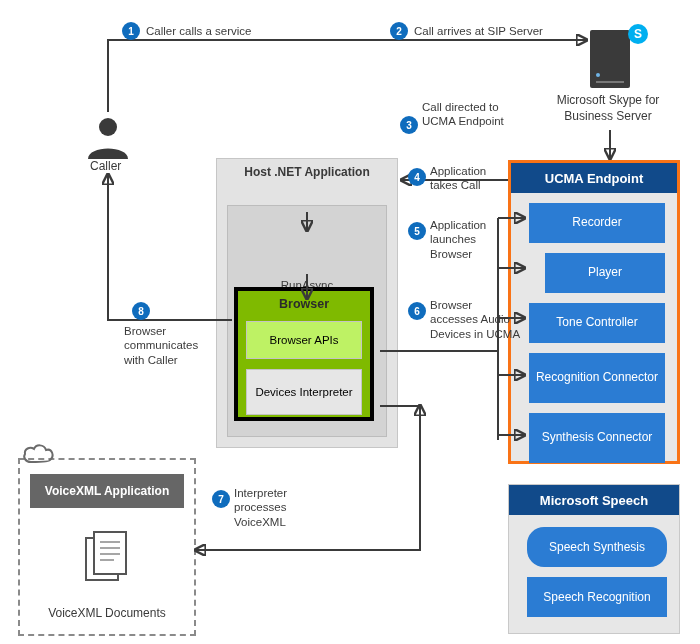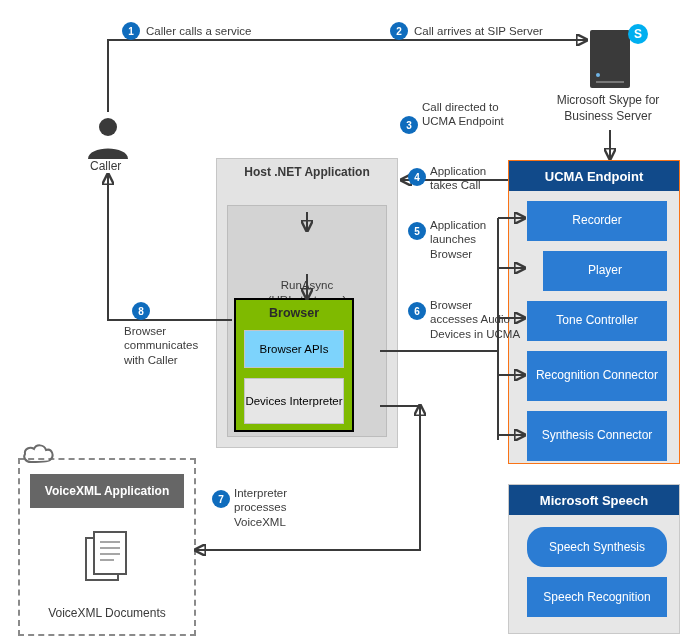--- a/index.html
+++ b/index.html
@@ -21,27 +21,27 @@
   .skype-badge { position: absolute; left: 628px; top: 24px; width:20px; height:20px; border-radius:50%; background:#00aff0; color:#fff; font-size:12px; font-weight:700; display:flex; align-items:center; justify-content:center; }
   .server-label { position: absolute; left: 543px; top: 93px; width:130px; text-align:center; font-size:12px; color:#3a3a3a; line-height:1.3; }
 
   
   .host-box { position: absolute; left: 216px; top: 158px; width: 182px; height: 290px; background:#e3e3e3; border:1px solid #c6c6c6; }
   .host-title { position:absolute; top:6px; left:0; right:0; text-align:center; font-size:12px; font-weight:600; color:#3a3a3a; line-height:1.3; }
   .host-inner { position:absolute; left:10px; right:10px; top:46px; bottom:10px; background:#d3d3d3; border:1px solid #bcbcbc; }
   .run-label { position:absolute; top:72px; left:0; right:0; text-align:center; font-size:11.5px; color:#3a3a3a; line-height:1.3; }
 
   
-  .browser-box { position: absolute; left: 234px; top: 298px; width: 120px; height: 134px; background:#7fba00; border:2px solid #000000; }
+  .browser-box { position: absolute; left: 234px; top: 287px; width: 140px; height: 134px; background:#7fba00; border:4px solid #000000; }
   .browser-title { position:absolute; top:6px; left:0; right:0; text-align:center; font-weight:700; font-size:12.5px; color:#2b2b2b; }
-  .browser-apis { position:absolute; top:30px; left:8px; right:8px; height:38px; background:#7dd3fc; border:1px solid #c4c4c4; display:flex; align-items:center; justify-content:center; font-size:11.5px; }
+  .browser-apis { position:absolute; top:30px; left:8px; right:8px; height:38px; background:#bef264; border:1px solid #c4c4c4; display:flex; align-items:center; justify-content:center; font-size:11.5px; }
   .vxml-interp { position:absolute; top:78px; left:8px; right:8px; height:46px; background:#e6e6e6; border:1px solid #c4c4c4; display:flex; align-items:center; justify-content:center; font-size:11.5px; text-align:center; line-height:1.3; }
 
   
-  .ucma { position:absolute; left:508px; top:160px; width:172px; height:304px; background:#e7e7e7; border:1px solid #f97316; }
+  .ucma { position:absolute; left:508px; top:160px; width:172px; height:304px; background:#e7e7e7; border:3px solid #f97316; }
   .ucma-header { position:absolute; top:0; left:0; right:0; height:30px; background:#114a8a; color:#fff; font-weight:600; font-size:13px; display:flex; align-items:center; justify-content:center; }
   .ucma-item { position:absolute; left:18px; right:12px; height:40px; background:#2b7cd3; color:#fff; font-size:12px; display:flex; align-items:center; justify-content:center; text-align:center; line-height:1.3; }
   .ucma-item.h50 { height:50px; }
 
   
   .mspeech { position:absolute; left:508px; top:484px; width:172px; height:150px; background:#e7e7e7; border:1px solid #c9c9c9; }
   .mspeech-header { position:absolute; top:0; left:0; right:0; height:30px; background:#114a8a; color:#fff; font-weight:700; font-size:13px; display:flex; align-items:center; justify-content:center; }
   .sp-item { position:absolute; left:18px; right:12px; height:40px; background:#2b7cd3; color:#fff; font-size:12px; display:flex; align-items:center; justify-content:center; text-align:center; }
 
   

